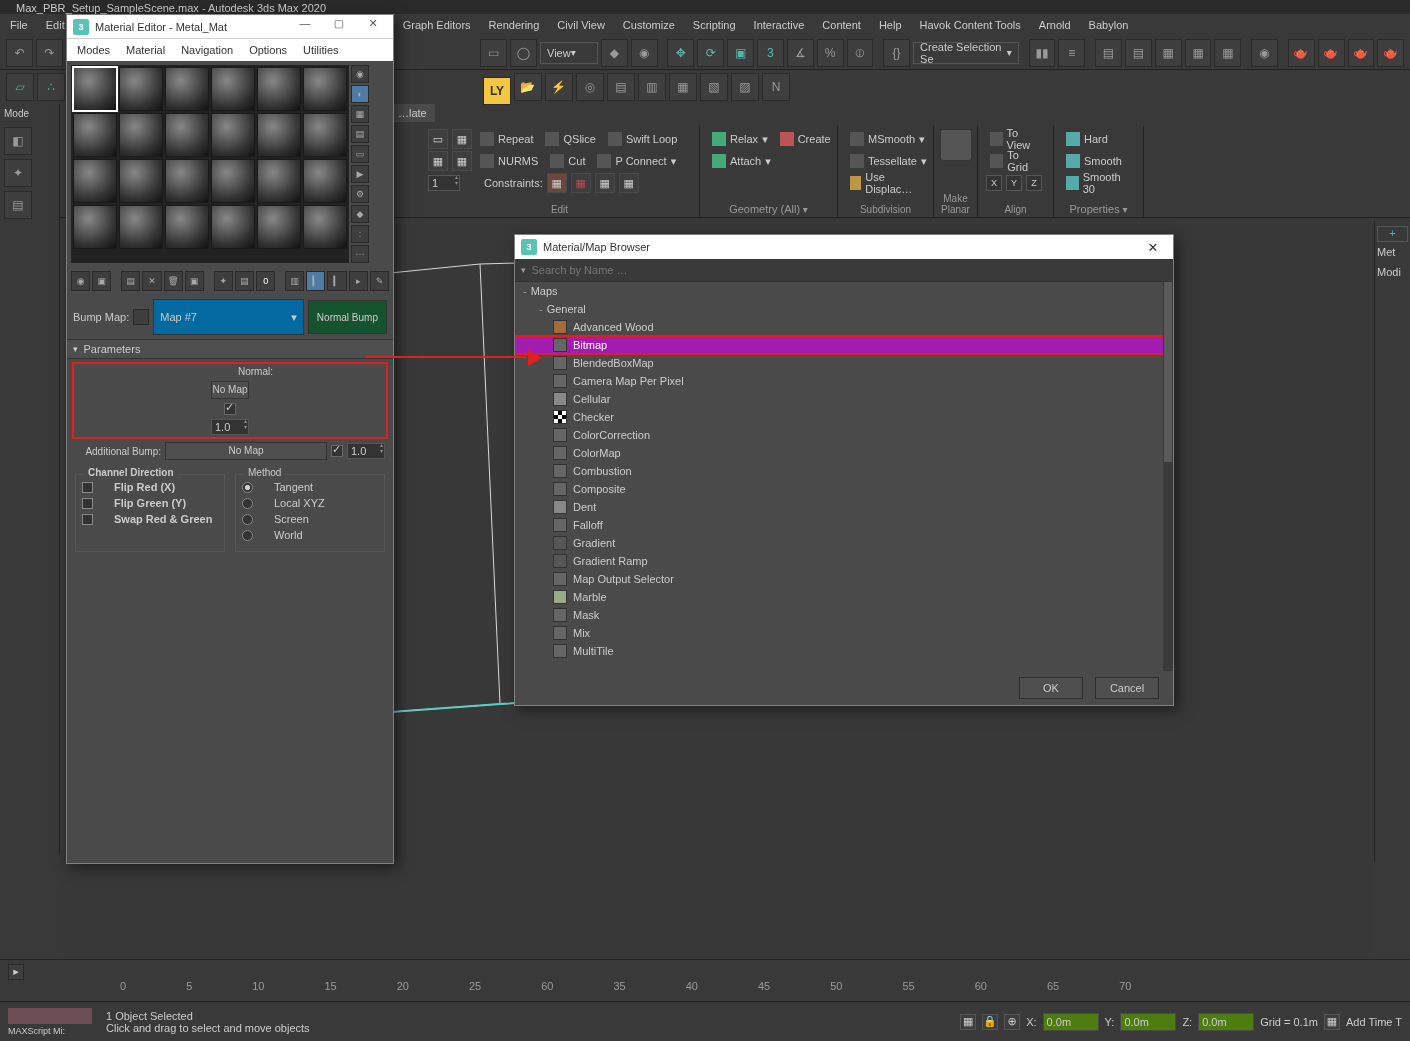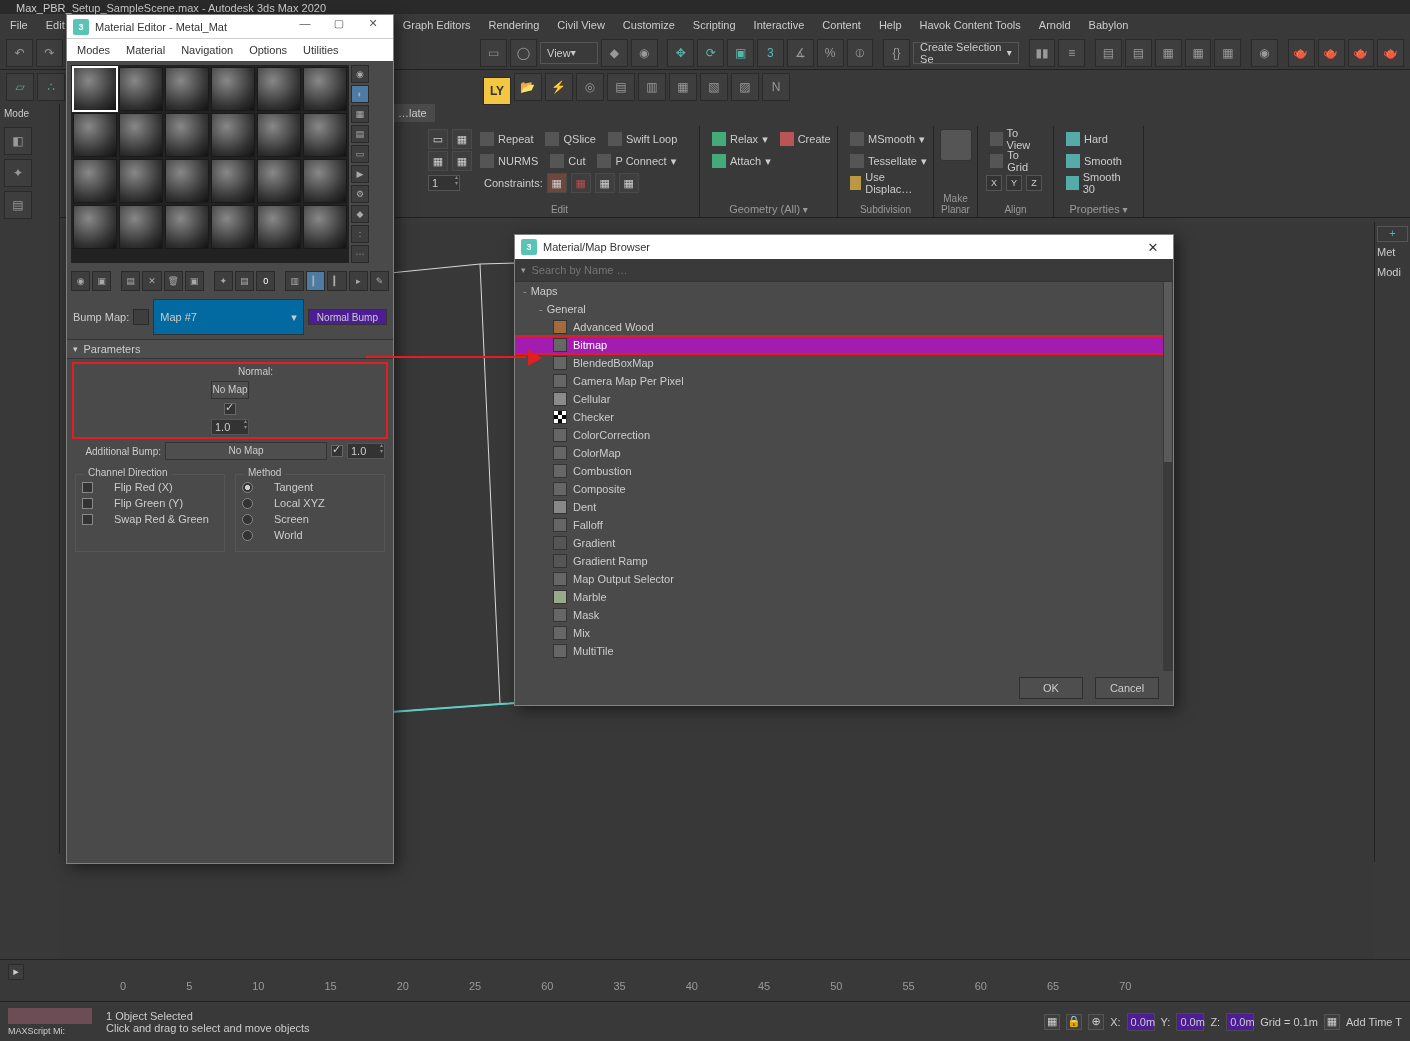--- a/index.html
+++ b/index.html
@@ -48,21 +48,21 @@
     .time-ruler { display: flex; padding-left: 120px; gap: 60px; color: #999; font-size: 10px; padding-top: 20px; }
     
     
     .statusbar { position: absolute; left: 0; right: 0; bottom: 0; height: 40px; background: #393939; border-top: 1px solid #222; display: flex; align-items: center; padding: 0 8px; gap: 14px; }
     .status-box { background: #6c4d55; width: 84px; height: 16px; }
     .maxscript { font-size: 9px; color: #ccc; margin-top:2px;}
     .status-col { display: flex; flex-direction: column; font-size: 10px; color: #ccc; }
     .status-right { margin-left: auto; display: flex; align-items: center; gap: 6px; font-size: 10px; }
     .status-icon { width: 16px; height: 16px; background:#3e3e3e; border:1px solid #555; display:flex;align-items:center;justify-content:center; }
     .xyz-label { color:#ccc; }
-    .xyz-input { width: 28px; height: 18px; background: #4c1d95; border: 1px solid #4a4a4a; color: #ccc; font-size: 10px; padding-left:3px; display:flex;align-items:center;}
+    .xyz-input { width: 56px; height: 18px; background: #4d7c0f; border: 1px solid #4a4a4a; color: #ccc; font-size: 10px; padding-left:3px; display:flex;align-items:center;}
     
     
     .mat-editor { position: absolute; left: 66px; top: 14px; width: 328px; height: 850px; background: #f0f0f0; border: 1px solid #808080; box-shadow: 4px 4px 14px rgba(0,0,0,0.5); display: flex; flex-direction: column; z-index: 50; }
     .me-titlebar { height: 24px; background: #fff; border-bottom: 1px solid #d0d0d0; display: flex; align-items: center; padding: 0 6px; gap: 6px; }
     .me-titlebar .icon3 { width: 16px; height: 16px; background: #59c3b5; border-radius: 2px; color: #fff; font-size: 9px; text-align: center; line-height: 16px; font-weight:bold;}
     .me-title { flex: 1; color: #333; font-size: 11px; }
     .me-winbtn { width: 28px; height: 20px; text-align: center; color: #555; }
     .me-menu { height: 22px; display: flex; align-items: center; gap: 16px; padding: 0 10px; color: #333; background:#fff;}
     
     .me-body { flex: 1; background: #4a4a4a; display: flex; flex-direction: column; }
@@ -75,21 +75,21 @@
     .sidebtn.on { background:#4d7ba3; }
     
     .me-row-btns { display: flex; gap: 2px; padding: 4px; }
     .me-row-btns .sidebtn { width: 20px; height: 20px; }
     .me-row-btns .sep { width: 6px; }
     
     .me-maprow { display: flex; align-items: center; gap: 4px; padding: 4px 6px; }
     .me-maprow label { color: #ccc; font-size: 11px; }
     .me-maprow .pencil { width:16px; height:16px; background:#3e3e3e; border:1px solid #2a2a2a;}
     .maptype-combo { flex: 1; height: 36px; background: #0369a1; border: 1px solid #333; display: flex; align-items: center; padding: 0 6px; font-size: 10px; color: #ccc; }
-    .me-bumptype-btn { height: 16px; background: #4c1d95; border: 1px solid #333; padding: 0 8px; display: flex; align-items: center; font-size: 10px; }
+    .me-bumptype-btn { height: 34px; background: #14532d; border: 1px solid #333; padding: 0 8px; display: flex; align-items: center; font-size: 10px; }
     
     .rollup-header { height: 20px; background: #4e4e4e; display: flex; align-items: center; padding: 0 6px; font-size: 11px; color: #ccc; border-top:1px solid #333; border-bottom:1px solid #333;}
     .rollup-header::before { content: "▾"; margin-right: 6px; font-size: 9px; }
     
     .params-body { padding: 6px 8px; background: #4a4a4a; display: flex; flex-direction: column; gap: 6px; }
     .param-row { display: flex; align-items: center; gap: 4px; }
     .param-row.highlight { outline: 2px solid #e02020; outline-offset: 1px; padding: 1px 2px; flex-direction: column; }
     .param-label { width: 86px; text-align: right; color: #ccc; font-size: 10px; }
     .mapbtn { flex: 1; height: 18px; background: #4e4e4e; border: 1px solid #333; text-align: center; line-height: 16px; font-size: 10px; color: #ccc; }
     .chk { width: 12px; height: 12px; background: #333; border: 1px solid #666; position:relative;}
@@ -539,21 +539,21 @@
       </div>
       <div class="param-row">
         <div class="param-label">Additional Bump:</div>
         <div class="mapbtn">No Map</div>
         <div class="chk on"></div>
         <div class="spin">
             <span>1.0</span>
           </div>
       </div>
       <div class="group-two-col">
-        <div class="group-box" style="flex:1;">
+        <div class="group-box" style="flex:1;font-weight:bold;">
           <div class="legend">Channel Direction</div>
           <div class="cbline">
               <div class="cb"></div>
               <span>Flip Red (X)</span>
             </div>
           <div class="cbline">
               <div class="cb"></div>
               <span>Flip Green (Y)</span>
             </div>
           <div class="cbline">

